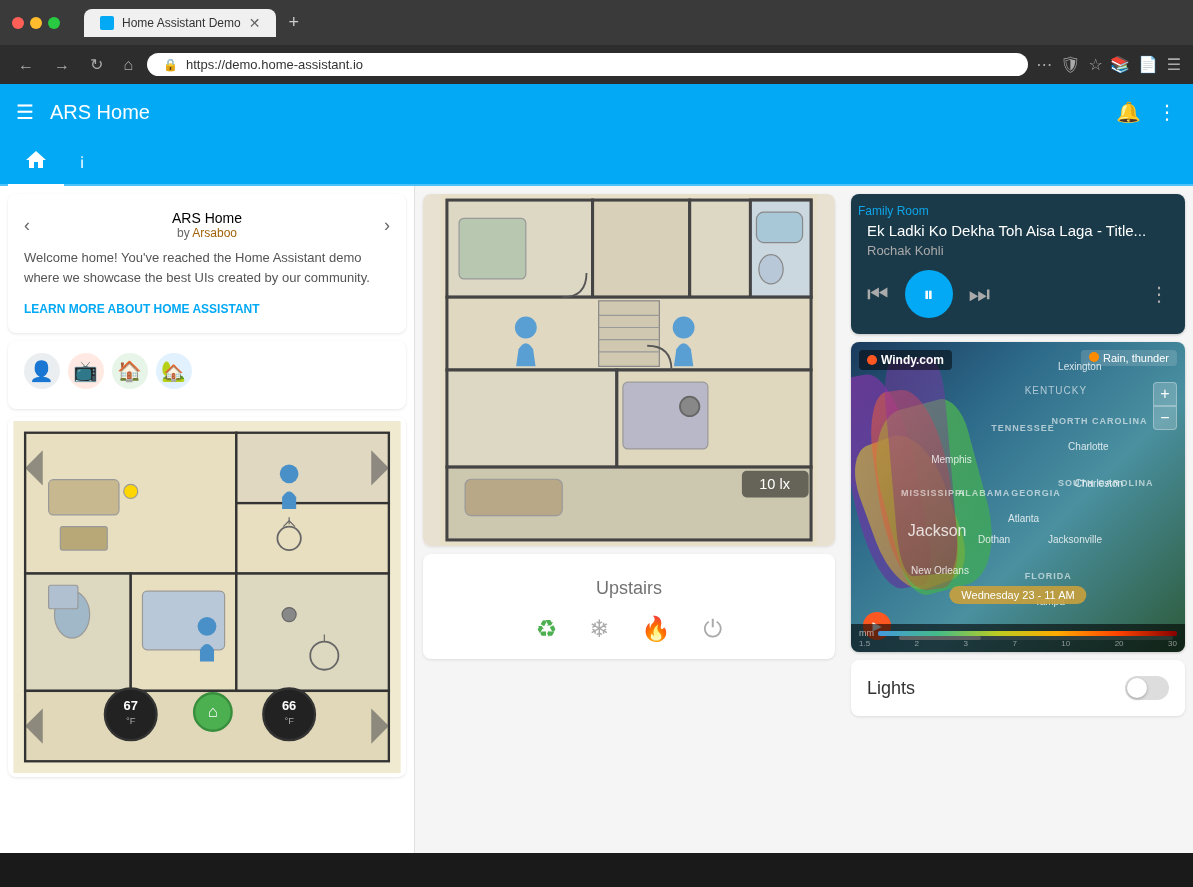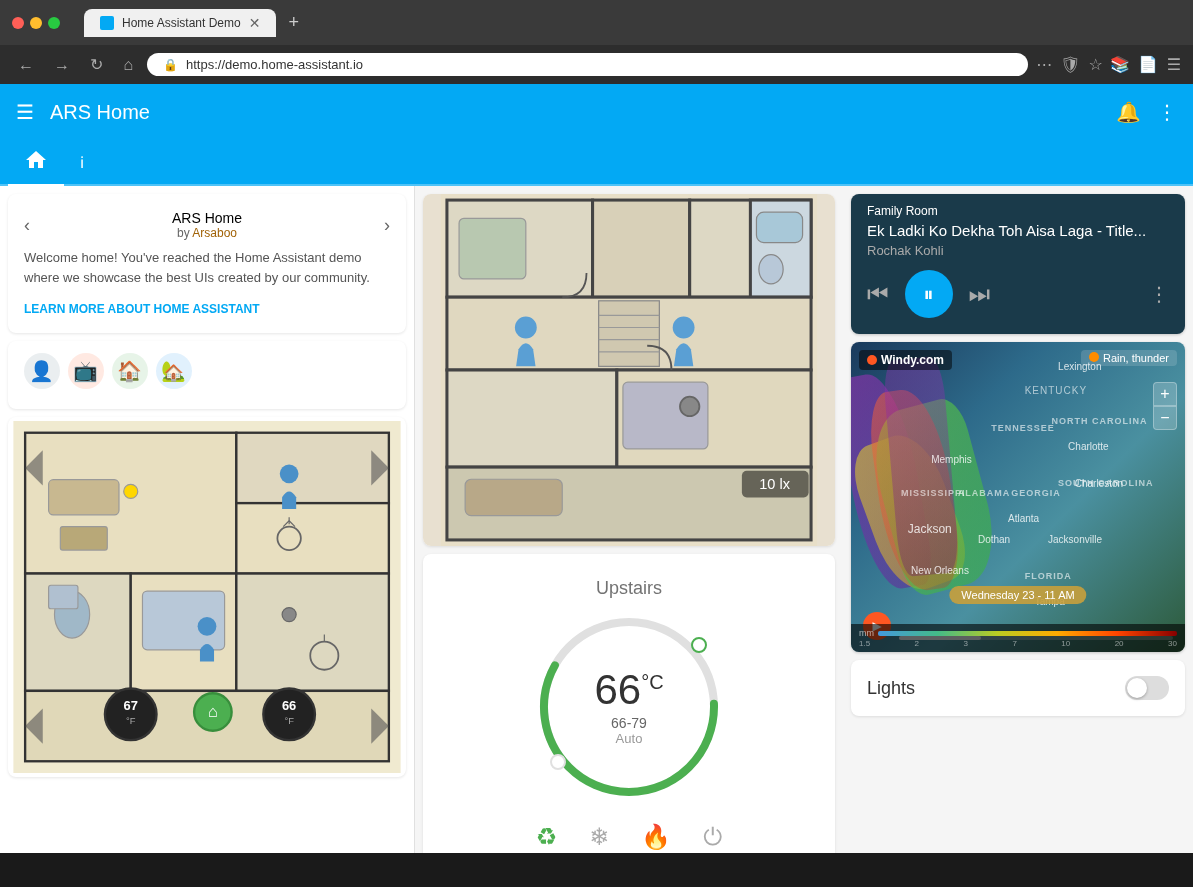--- a/index.html
+++ b/index.html
@@ -76,21 +76,21 @@
     .thermostat-name { text-align: center; font-size: 18px; color: #737373; margin-bottom: 8px; }
     .thermostat-controls { display: flex; justify-content: center; gap: 32px; margin-top: 16px; }
     .thermo-btn { font-size: 22px; color: #aaa; cursor: pointer; }
     .thermo-btn.active { color: #4caf50; }
 
     
     .right-panel { width: 350px; min-width: 350px; overflow-y: auto; background: #f5f5f5; }
 
     
     .media-card { background: #1a3a4a; border-radius: 8px; margin: 8px; overflow: hidden; box-shadow: 0 1px 3px rgba(0,0,0,0.2); }
-    .media-room { font-size: 12px; color: #ffffff; padding: 10px 16px 4px; }
+    .media-room { font-size: 12px; color: #0ea5e9; padding: 10px 7px 4px; }
     .media-song { font-size: 15px; color: white; padding: 0 16px; font-weight: 500; white-space: nowrap; overflow: hidden; text-overflow: ellipsis; }
     .media-artist { font-size: 13px; color: #aaa; padding: 4px 16px 12px; }
     .media-controls { display: flex; align-items: center; justify-content: center; gap: 16px; padding: 0 16px 16px; }
     .media-btn { color: #aaa; font-size: 24px; cursor: pointer; }
     .media-btn.play { background: #03a9f4; color: white; border-radius: 50%; width: 48px; height: 48px; display: flex; align-items: center; justify-content: center; font-size: 20px; }
     .media-more { margin-left: auto; color: #aaa; font-size: 20px; cursor: pointer; }
 
     
     .weather-card { margin: 8px; border-radius: 8px; overflow: hidden; box-shadow: 0 1px 3px rgba(0,0,0,0.2); position: relative; height: 310px; }
     .weather-map { width: 100%; height: 100%; background: linear-gradient(135deg, #1a3a5c 0%, #2d6a8a 30%, #4a90a0 60%, #2d5a3a 100%); position: relative; overflow: hidden; }
@@ -330,40 +330,20 @@
 
             <path d="M100 85 Q120 85 120 65" fill="none" stroke="#555" stroke-width="1.5"></path>
             <path d="M190 145 Q190 125 170 125" fill="none" stroke="#555" stroke-width="1.5"></path>
           </svg>
         </div>
       </div>
 
       <div class="thermostat-card">
         <div class="thermostat-name">Upstairs</div>
 
-        <div class="dial-container">
-          <svg viewBox="0 0 200 200">
-
-            <circle cx="100" cy="100" r="85" fill="none" stroke="#e0e0e0" stroke-width="8" stroke-dasharray="440" stroke-dashoffset="110" stroke-linecap="round" transform="rotate(135 100 100)"></circle>
-
-            <circle cx="100" cy="100" r="85" fill="none" stroke="#4caf50" stroke-width="8" stroke-dasharray="220 220" stroke-dashoffset="110" stroke-linecap="round" transform="rotate(135 100 100)"></circle>
-
-            <circle cx="29" cy="155" r="7" fill="white" stroke="#e0e0e0" stroke-width="2"></circle>
-
-            <circle cx="170" cy="38" r="7" fill="white" stroke="#4caf50" stroke-width="2"></circle>
-          </svg>
-          
-          <div style="position:absolute; top:50%; left:50%; transform:translate(-50%,-50%); text-align:center;">
-            <div style="font-size:42px; color:#333; line-height:1;">
-              <span>66</span><sup style="font-size:20px;">°C</sup>
-            </div>
-            <div style="font-size:14px; color:#666; margin-top:4px;">66-79</div>
-            <div style="font-size:13px; color:#999;">Auto</div>
-          </div>
-        </div>
 
         <div class="thermostat-controls">
           <span class="thermo-btn active" style="color:#4caf50; font-size:24px;">♻</span>
           <span class="thermo-btn" style="color:#aaa; font-size:24px;">❄</span>
           <span class="thermo-btn" style="color:#aaa; font-size:24px;">🔥</span>
           <span class="thermo-btn" style="color:#aaa; font-size:24px;">⏻</span>
         </div>
       </div>
     </div>
 
@@ -413,21 +393,21 @@
           <div style="position:absolute; top:26%; left:42%; color:rgba(255,255,255,0.6); font-size:9px; font-weight:600; letter-spacing:1px;">TENNESSEE</div>
           <div style="position:absolute; top:24%; left:60%; color:rgba(255,255,255,0.6); font-size:9px; font-weight:600; letter-spacing:1px;">NORTH CAROLINA</div>
           <div style="position:absolute; top:32%; left:65%; color:rgba(255,255,255,0.8); font-size:10px;">Charlotte</div>
           <div style="position:absolute; top:36%; left:24%; color:rgba(255,255,255,0.8); font-size:10px;">Memphis</div>
           <div style="position:absolute; top:44%; left:62%; color:rgba(255,255,255,0.6); font-size:9px; font-weight:600; letter-spacing:1px;">SOUTH CAROLINA</div>
           <div style="position:absolute; top:44%; left:67%; color:rgba(255,255,255,0.8); font-size:10px;">Charleston</div>
           <div style="position:absolute; top:47%; left:15%; color:rgba(255,255,255,0.6); font-size:9px; font-weight:600; letter-spacing:1px;">MISSISSIPPI</div>
           <div style="position:absolute; top:47%; left:32%; color:rgba(255,255,255,0.6); font-size:9px; font-weight:600; letter-spacing:1px;">ALABAMA</div>
           <div style="position:absolute; top:47%; left:48%; color:rgba(255,255,255,0.6); font-size:9px; font-weight:600; letter-spacing:1px;">GEORGIA</div>
           <div style="position:absolute; top:55%; left:47%; color:rgba(255,255,255,0.8); font-size:10px;">Atlanta</div>
-          <div style="position:absolute; top:58%; left:17%; color:rgba(255,255,255,0.8); font-size:12px;">Jackson</div>
+          <div style="position:absolute; top:58%; left:17%; color:rgba(255,255,255,0.8); font-size:16px;">Jackson</div>
           <div style="position:absolute; top:62%; left:38%; color:rgba(255,255,255,0.8); font-size:10px;">Dothan</div>
           <div style="position:absolute; top:62%; left:59%; color:rgba(255,255,255,0.8); font-size:10px;">Jacksonville</div>
           <div style="position:absolute; top:72%; left:18%; color:rgba(255,255,255,0.8); font-size:10px;">New Orleans</div>
           <div style="position:absolute; top:74%; left:52%; color:rgba(255,255,255,0.6); font-size:9px; font-weight:600; letter-spacing:1px;">FLORIDA</div>
           <div style="position:absolute; top:82%; left:55%; color:rgba(255,255,255,0.8); font-size:10px;">Tampa</div>
 
           <div class="weather-date-badge">Wednesday 23 - 11 AM</div>
 
           <div class="play-btn-map">▶</div>
           <div class="timeline">

